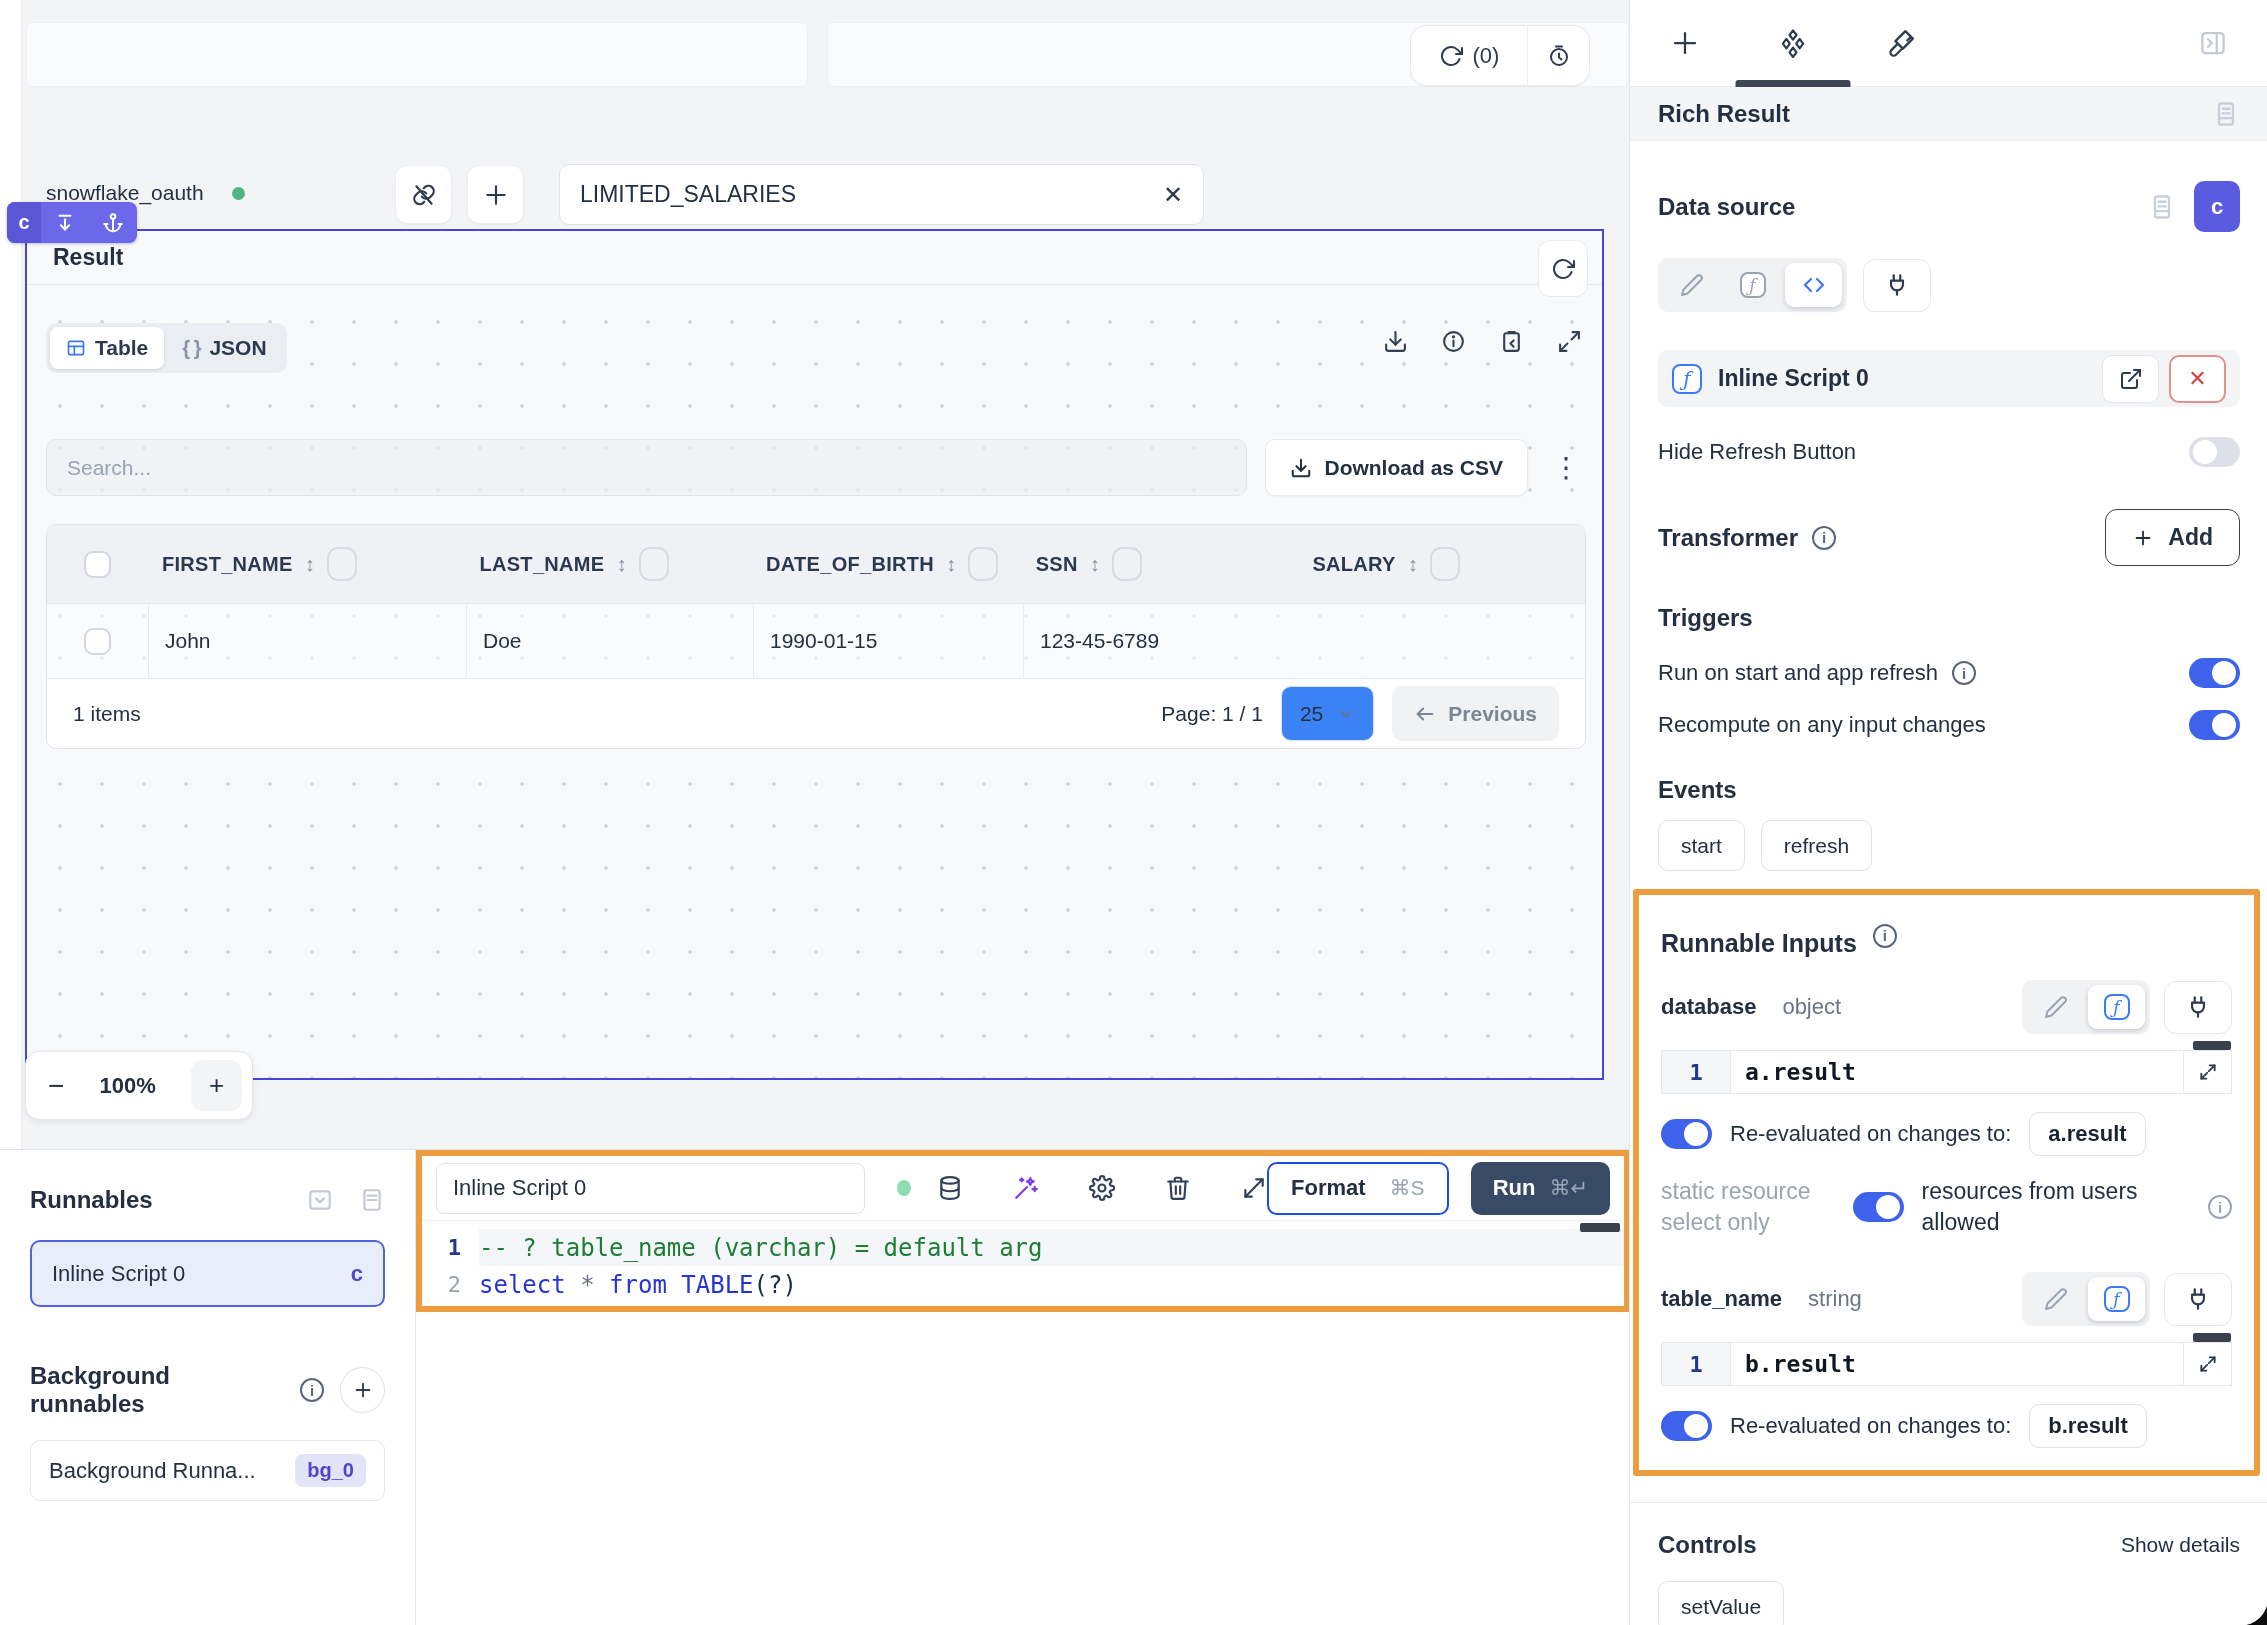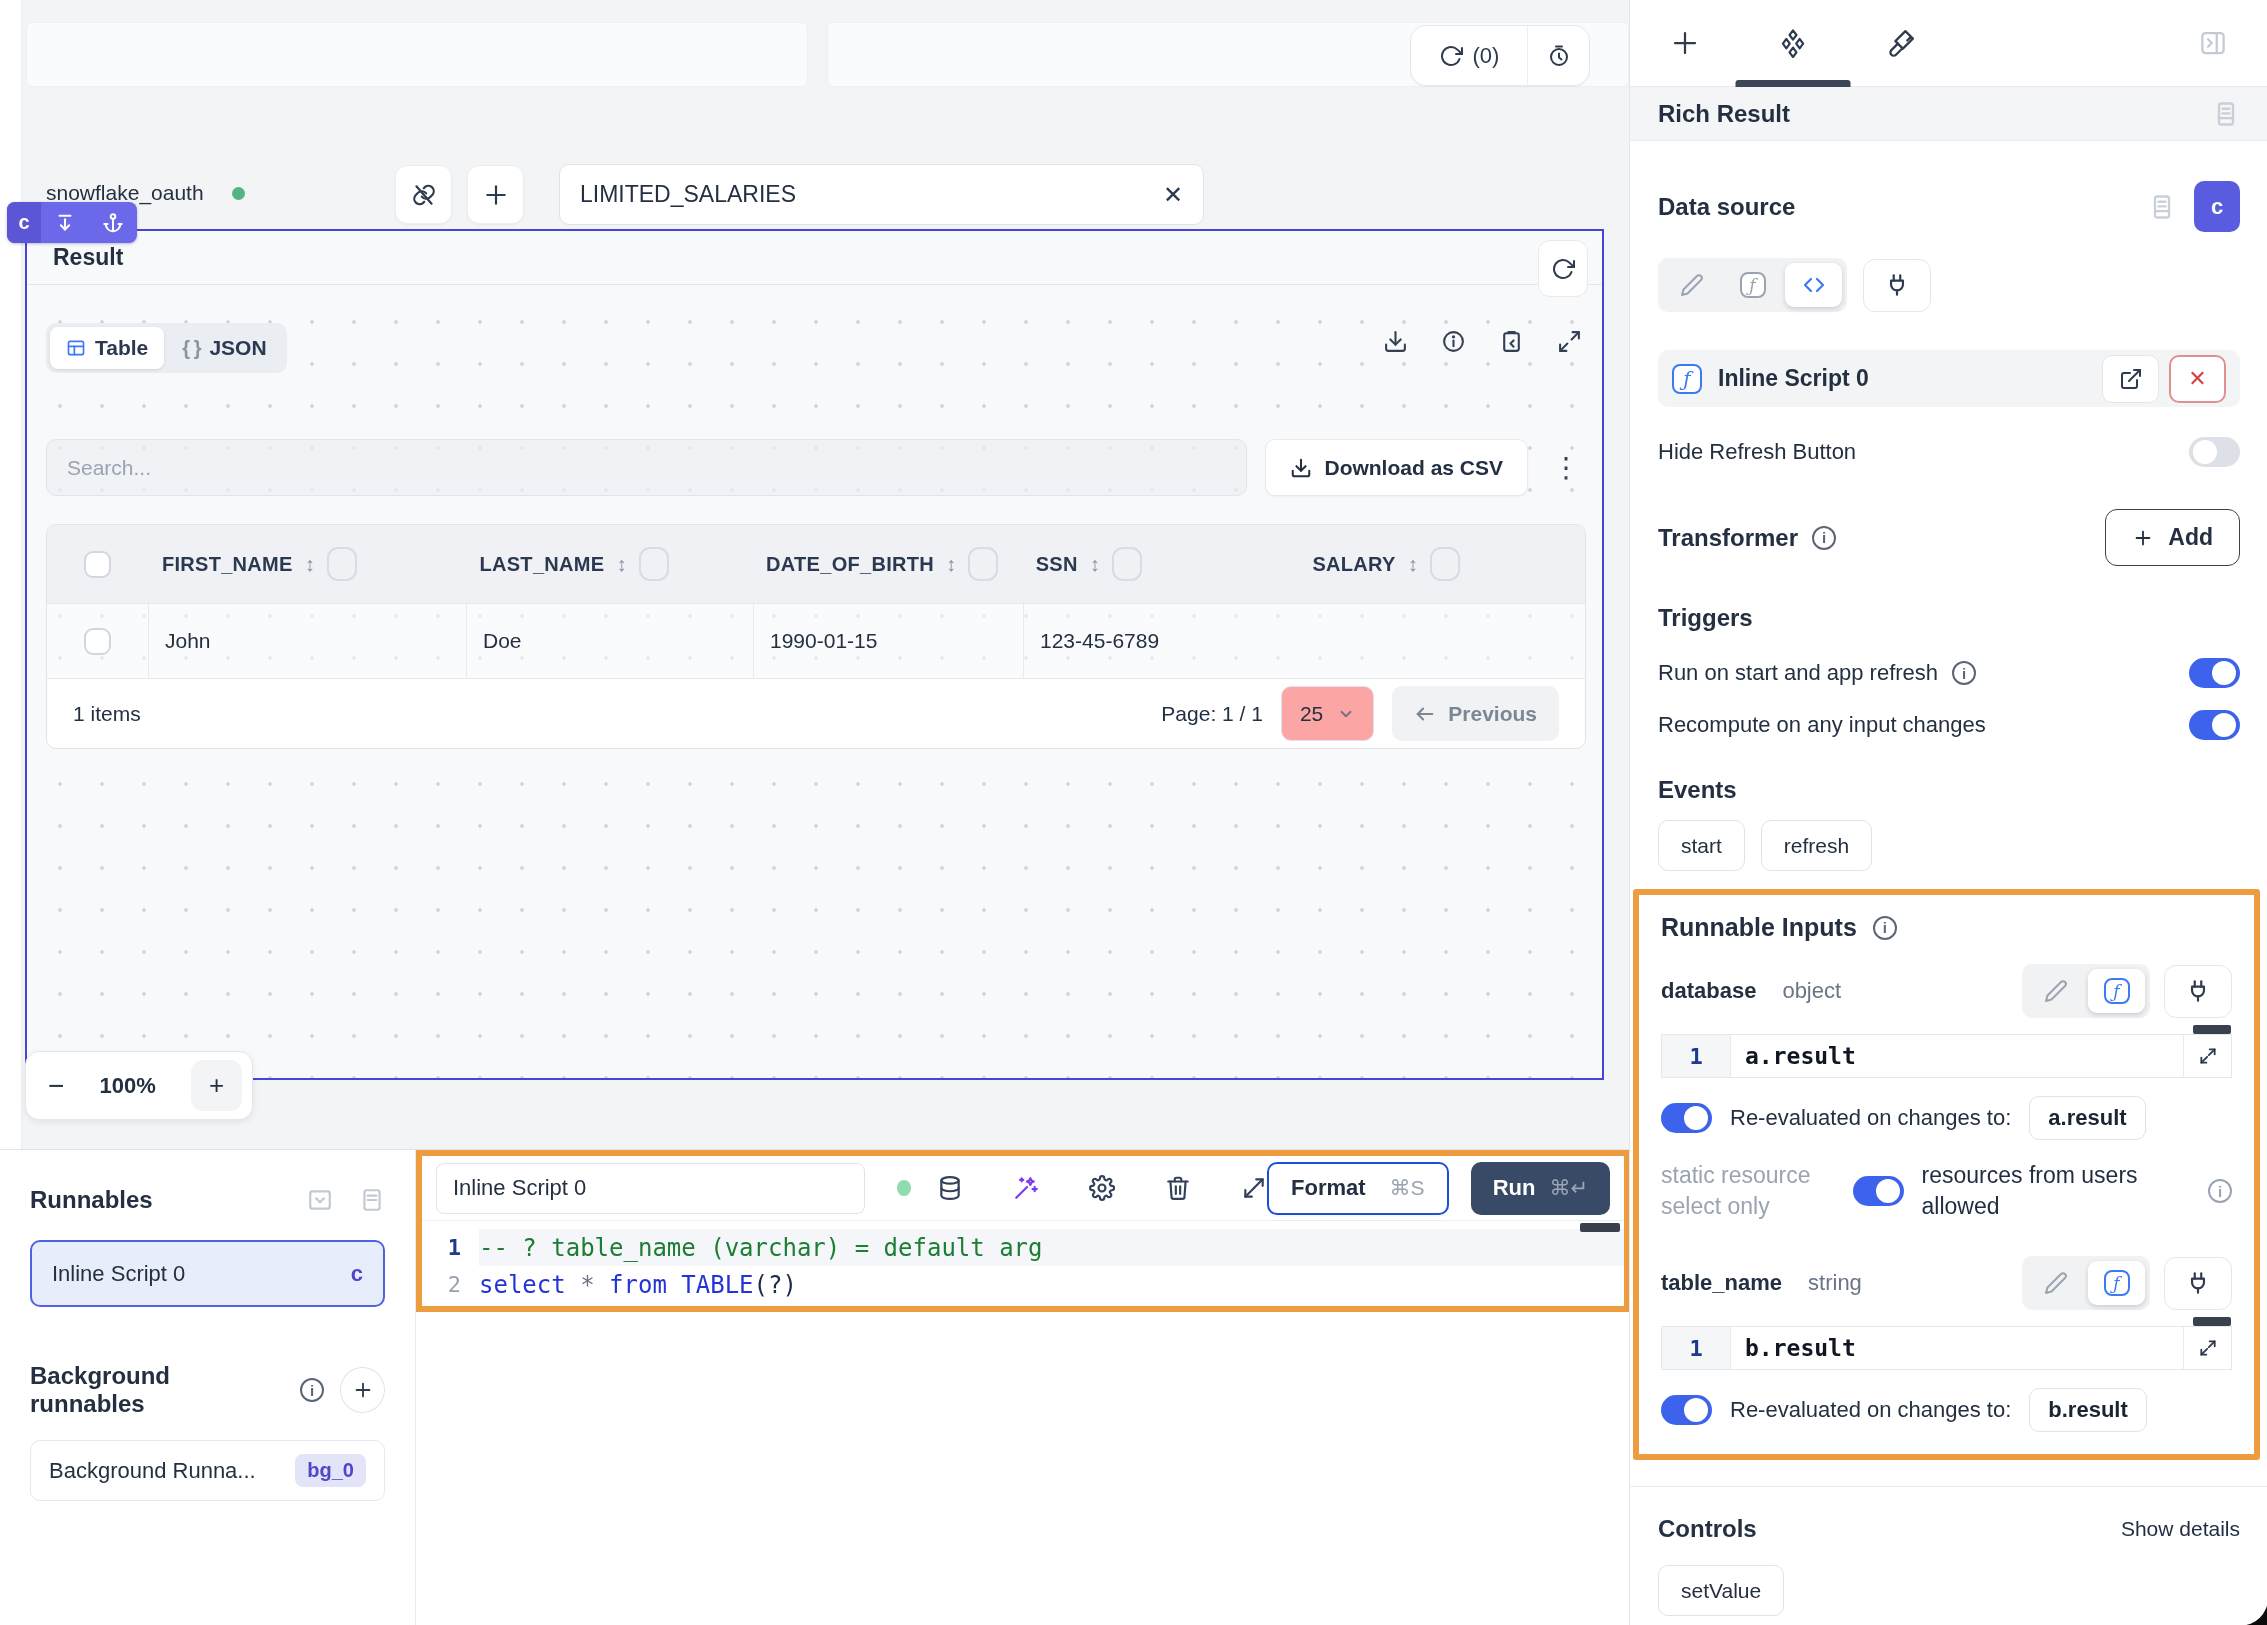--- a/index.html
+++ b/index.html
@@ -60,21 +60,21 @@
   .tbl { position:absolute; left:19px; top:239px; width:1540px; border:1px solid #e0e4e9; border-radius:10px; overflow:hidden; background:transparent; }
   .tbl-head { display:flex; background:#eff1f4; height:78px; align-items:center; }
   .tbl-head .hc { display:flex; align-items:center; gap:12px; padding:0 14px; font-size:20px; font-weight:bold; color:#2b3950; letter-spacing:0.3px; }
   .sort { color:#8a93a3; }
   .tbl-row { display:flex; height:75px; align-items:center; background:rgba(252,253,254,.55); border-top:1px solid #e5e8ec; }
   .tbl-row .rc { display:flex; align-items:center; height:100%; padding:0 16px; font-size:21px; color:#243041; border-left:1px solid #e7eaee; }
   .tbl-row .rc:first-child { border-left:none; }
   .tbl-foot { display:flex; align-items:center; height:70px; background:#fff; border-top:1px solid #e5e8ec; padding:0 26px; font-size:21px; }
   .c0 { width:101px; justify-content:center; } .c1 { width:318px; } .c2 { width:287px; } .c3 { width:270px; } .c4 { width:277px; } .c5 { width:287px; }
   .foot-right { margin-left:auto; display:flex; align-items:center; gap:18px; }
-  .psize { display:flex; align-items:center; gap:14px; height:55px; border:1px solid #dfe3e9; background:#fca5a5; border-radius:10px; padding:13px 18px; font-size:21px; cursor:pointer; }
+  .psize { display:flex; align-items:center; gap:14px; height:55px; border:1px solid #dfe3e9; background:#3b82f6; border-radius:10px; padding:13px 18px; font-size:21px; cursor:pointer; }
   .prev-btn { display:flex; align-items:center; gap:12px; height:55px; background:#f0f2f4; border-radius:10px; padding:0 22px; font-size:21px; font-weight:bold; color:#7d8694; border:none; cursor:pointer; }
 
   .zoom-bar { position:absolute; left:25px; top:1051px; width:228px; height:69px; background:#fff; border:1px solid #e4e7ec; border-radius:14px; display:flex; align-items:center; padding:0 10px 0 22px; z-index:40; box-shadow:0 2px 6px rgba(20,30,50,.08); }
   .zoom-bar .zminus { font-size:28px; color:#243041; background:none; border:none; cursor:pointer; }
   .zoom-bar .zlevel { flex:1; text-align:center; font-size:22px; font-weight:bold; color:#243041; }
   .zoom-bar .zplus { width:51px; height:51px; background:#f2f4f6; border-radius:12px; border:none; font-size:26px; color:#243041; cursor:pointer; }
 
   
   .bottom { position:absolute; left:0; top:1149px; width:1629px; height:476px; background:#fff; border-top:1px solid #e0e4e9; }
   .run-col { position:absolute; left:0; top:0; width:416px; height:476px; border-right:1px solid #e7eaee; background:#fff; }
@@ -590,21 +590,21 @@
     <div class="sect" style="margin-top:36px;">
       <div class="lbl-lg">Events</div>
       <div class="row" style="margin-top:16px; gap:16px;">
         <span class="evt-pill">start</span>
         <span class="evt-pill">refresh</span>
       </div>
     </div>
 
     <div class="orange-box">
       <div class="row">
-        <span class="lbl-lg" style="font-size:25px;">Runnable Inputs</span>
+        <span class="lbl-lg" style="font-size:25px;margin-top:16px;">Runnable Inputs</span>
         <span class="info-i" style="margin-left:16px;">i</span>
       </div>
 
       <div class="row" style="margin-top:22px;">
         <span style="font-size:22px; font-weight:bold;">database</span>
         <span style="font-size:22px; color:#6b7486; margin-left:26px;">object</span>
         <span style="margin-left:auto; display:flex; gap:14px; align-items:center;">
           <div class="seg">
             <button class="sbtn">
               <svg class="ic" width="24" height="24" viewBox="0 0 24 24" fill="none" stroke="currentColor" stroke-width="2" stroke-linecap="round" stroke-linejoin="round">

